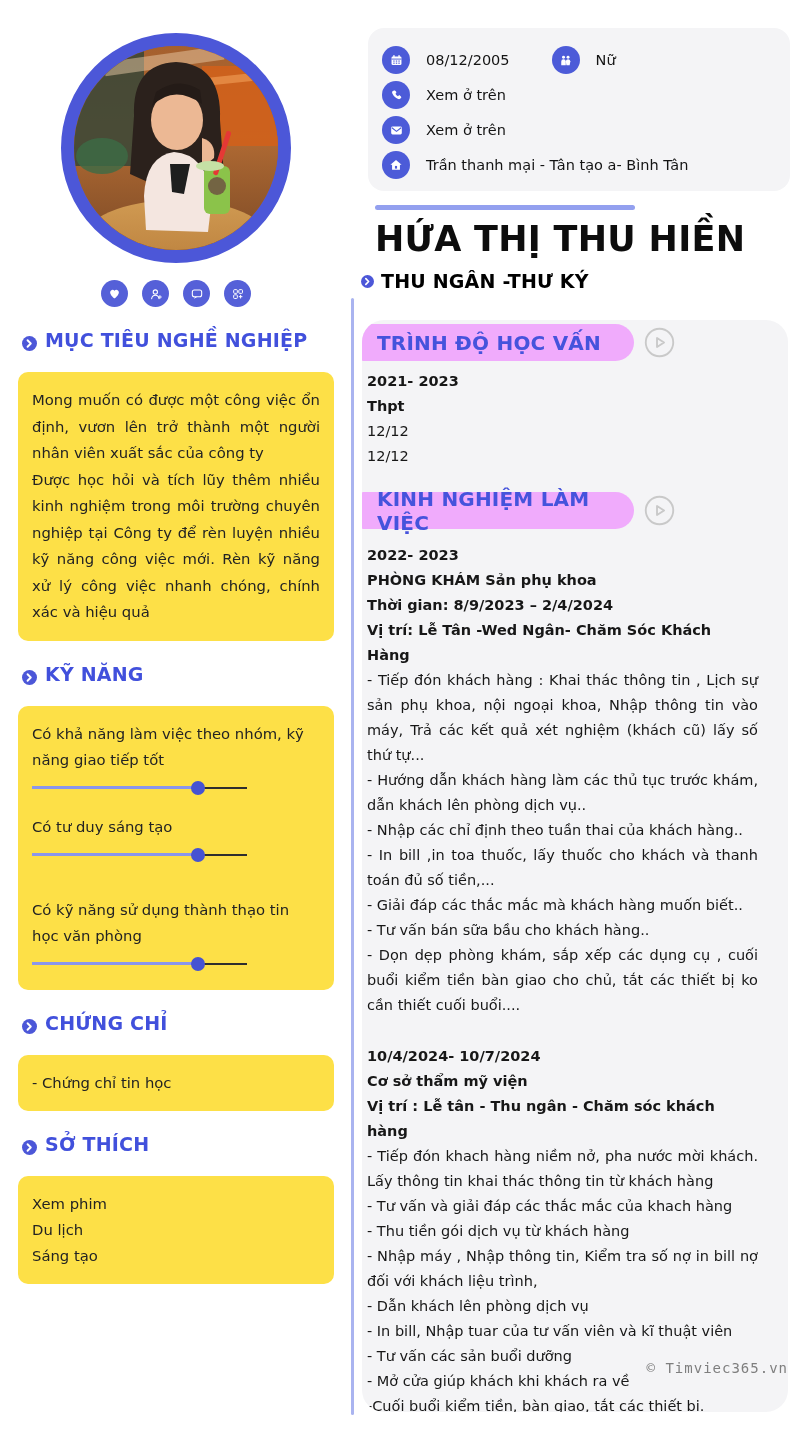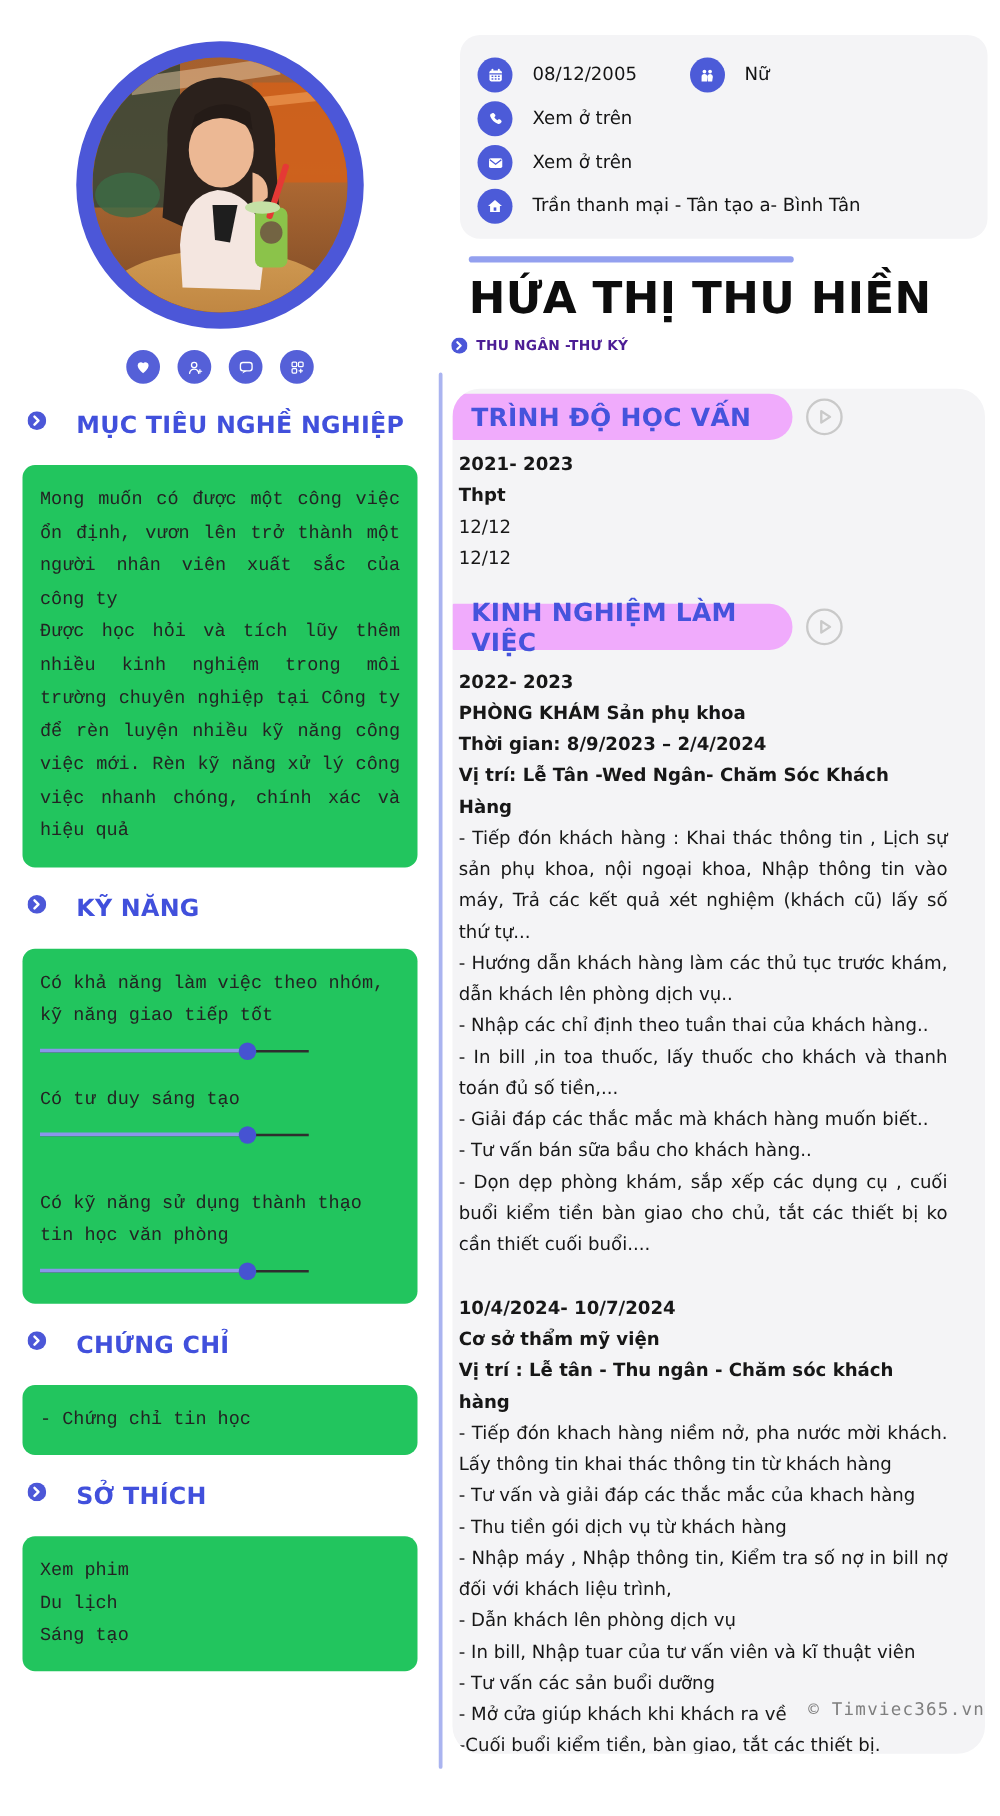--- a/index.html
+++ b/index.html
@@ -15,25 +15,25 @@
     background:#aab4f0; border-radius:2px; }
 
   
   .left-col { position:absolute; left:0; top:0; width:352px; }
   .photo-ring { margin:33px auto 0; width:230px; height:230px; border:13px solid #4c57d8;
     border-radius:50%; overflow:hidden; background:#a8602c; }
   .photo-ring svg { display:block; width:204px; height:204px; }
   .social-row { display:flex; justify-content:center; gap:14px; margin-top:17px; }
   .soc { width:27px; height:27px; border-radius:50%; background:#5560d8; border:none;
     display:flex; align-items:center; justify-content:center; cursor:pointer; }
-  .lsec-head { display:flex; align-items:flex-start; gap:24px; margin:22px 0 0 22px; }
+  .lsec-head { display:flex; align-items:flex-end; gap:8px; margin:22px 0 0 22px; }
   .chev-ic { flex:none; width:15px; height:15px; }
   .l-title { font-size:19px; font-weight:bold; color:#4150dc; letter-spacing:.2px; }
-  .gbox { margin:21px 18px 0 18px; background:#22c55e; border-radius:10px;
-    padding:15px 14px; font-size:14.8px; line-height:26.5px; color:#232323;font-family:Liberation Mono, monospace; }
+  .gbox { margin:21px 18px 0 18px; background:#fde047; border-radius:10px;
+    padding:15px 14px; font-size:14.8px; line-height:26.5px; color:#232323; }
   .gbox p.just { text-align:justify; }
   .skill { margin-bottom:17px; }
   .skill:last-child { margin-bottom:2px;margin-top:33px; }
   .skill-label { line-height:26px; margin-bottom:6px; }
   .slider { position:relative; width:215px; height:18px; }
   .slider .track-dark { position:absolute; left:0; right:0; top:8px; height:2px; background:#2e2e2e; }
   .slider .track-fill { position:absolute; left:0; top:7px; height:3px; background:#8a96ec; }
   .slider .dot { position:absolute; top:2px; width:14px; height:14px; border-radius:50%;
     background:#4653d2; cursor:pointer; }
   .plain-line { line-height:26px; }
@@ -44,21 +44,21 @@
     border-radius:16px; padding:18px 14px 10px 14px; }
   .crow { display:flex; align-items:center; margin-bottom:7px; }
   .cic { flex:none; width:28px; height:28px; border-radius:50%; background:#4c5bd8;
     display:flex; align-items:center; justify-content:center; }
   .cval { margin-left:16px; font-size:14.5px; color:#141414; }
   .crow .pair2 { margin-left:42px; display:flex; align-items:center; }
   .underline-bar { margin:14px 0 0 15px; width:260px; height:5px; border-radius:3px; background:#93a0ef; }
   .cv-name { margin:9px 0 0 15px; font-size:35px; font-weight:bold; color:#0d0d0d; letter-spacing:.3px; }
   .subtitle-row { display:flex; align-items:center; gap:7px; margin:11px 0 0 1px; }
   .subtitle-row .chev-ic { width:13px; height:13px; }
-  .cv-subtitle { font-size:11px; font-weight:bold; color:#4c1d95; letter-spacing:.2px; }
+  .cv-subtitle { font-size:19px; font-weight:bold; color:#000000; letter-spacing:.2px; }
 
   .main-card { position:relative; margin:28px 0 0 2px; width:426px; height:1092px;
     background:#f4f4f6; border-radius:22px; overflow:hidden; }
   .pill-row { display:flex; align-items:center; }
   .pill-row.first { padding-top:4px; }
   .pill-row.mid { margin-top:23px; }
   .pill { width:272px; height:37px; background:#f0abfc; border-radius:2px 40px 40px 2px;
     display:flex; align-items:center; padding-left:15px; }
   .pill h3 { font-size:20px; font-weight:bold; color:#4553dc; letter-spacing:.2px; }
   .play-btn { margin-left:10px; width:31px; height:31px; background:none; border:none;

